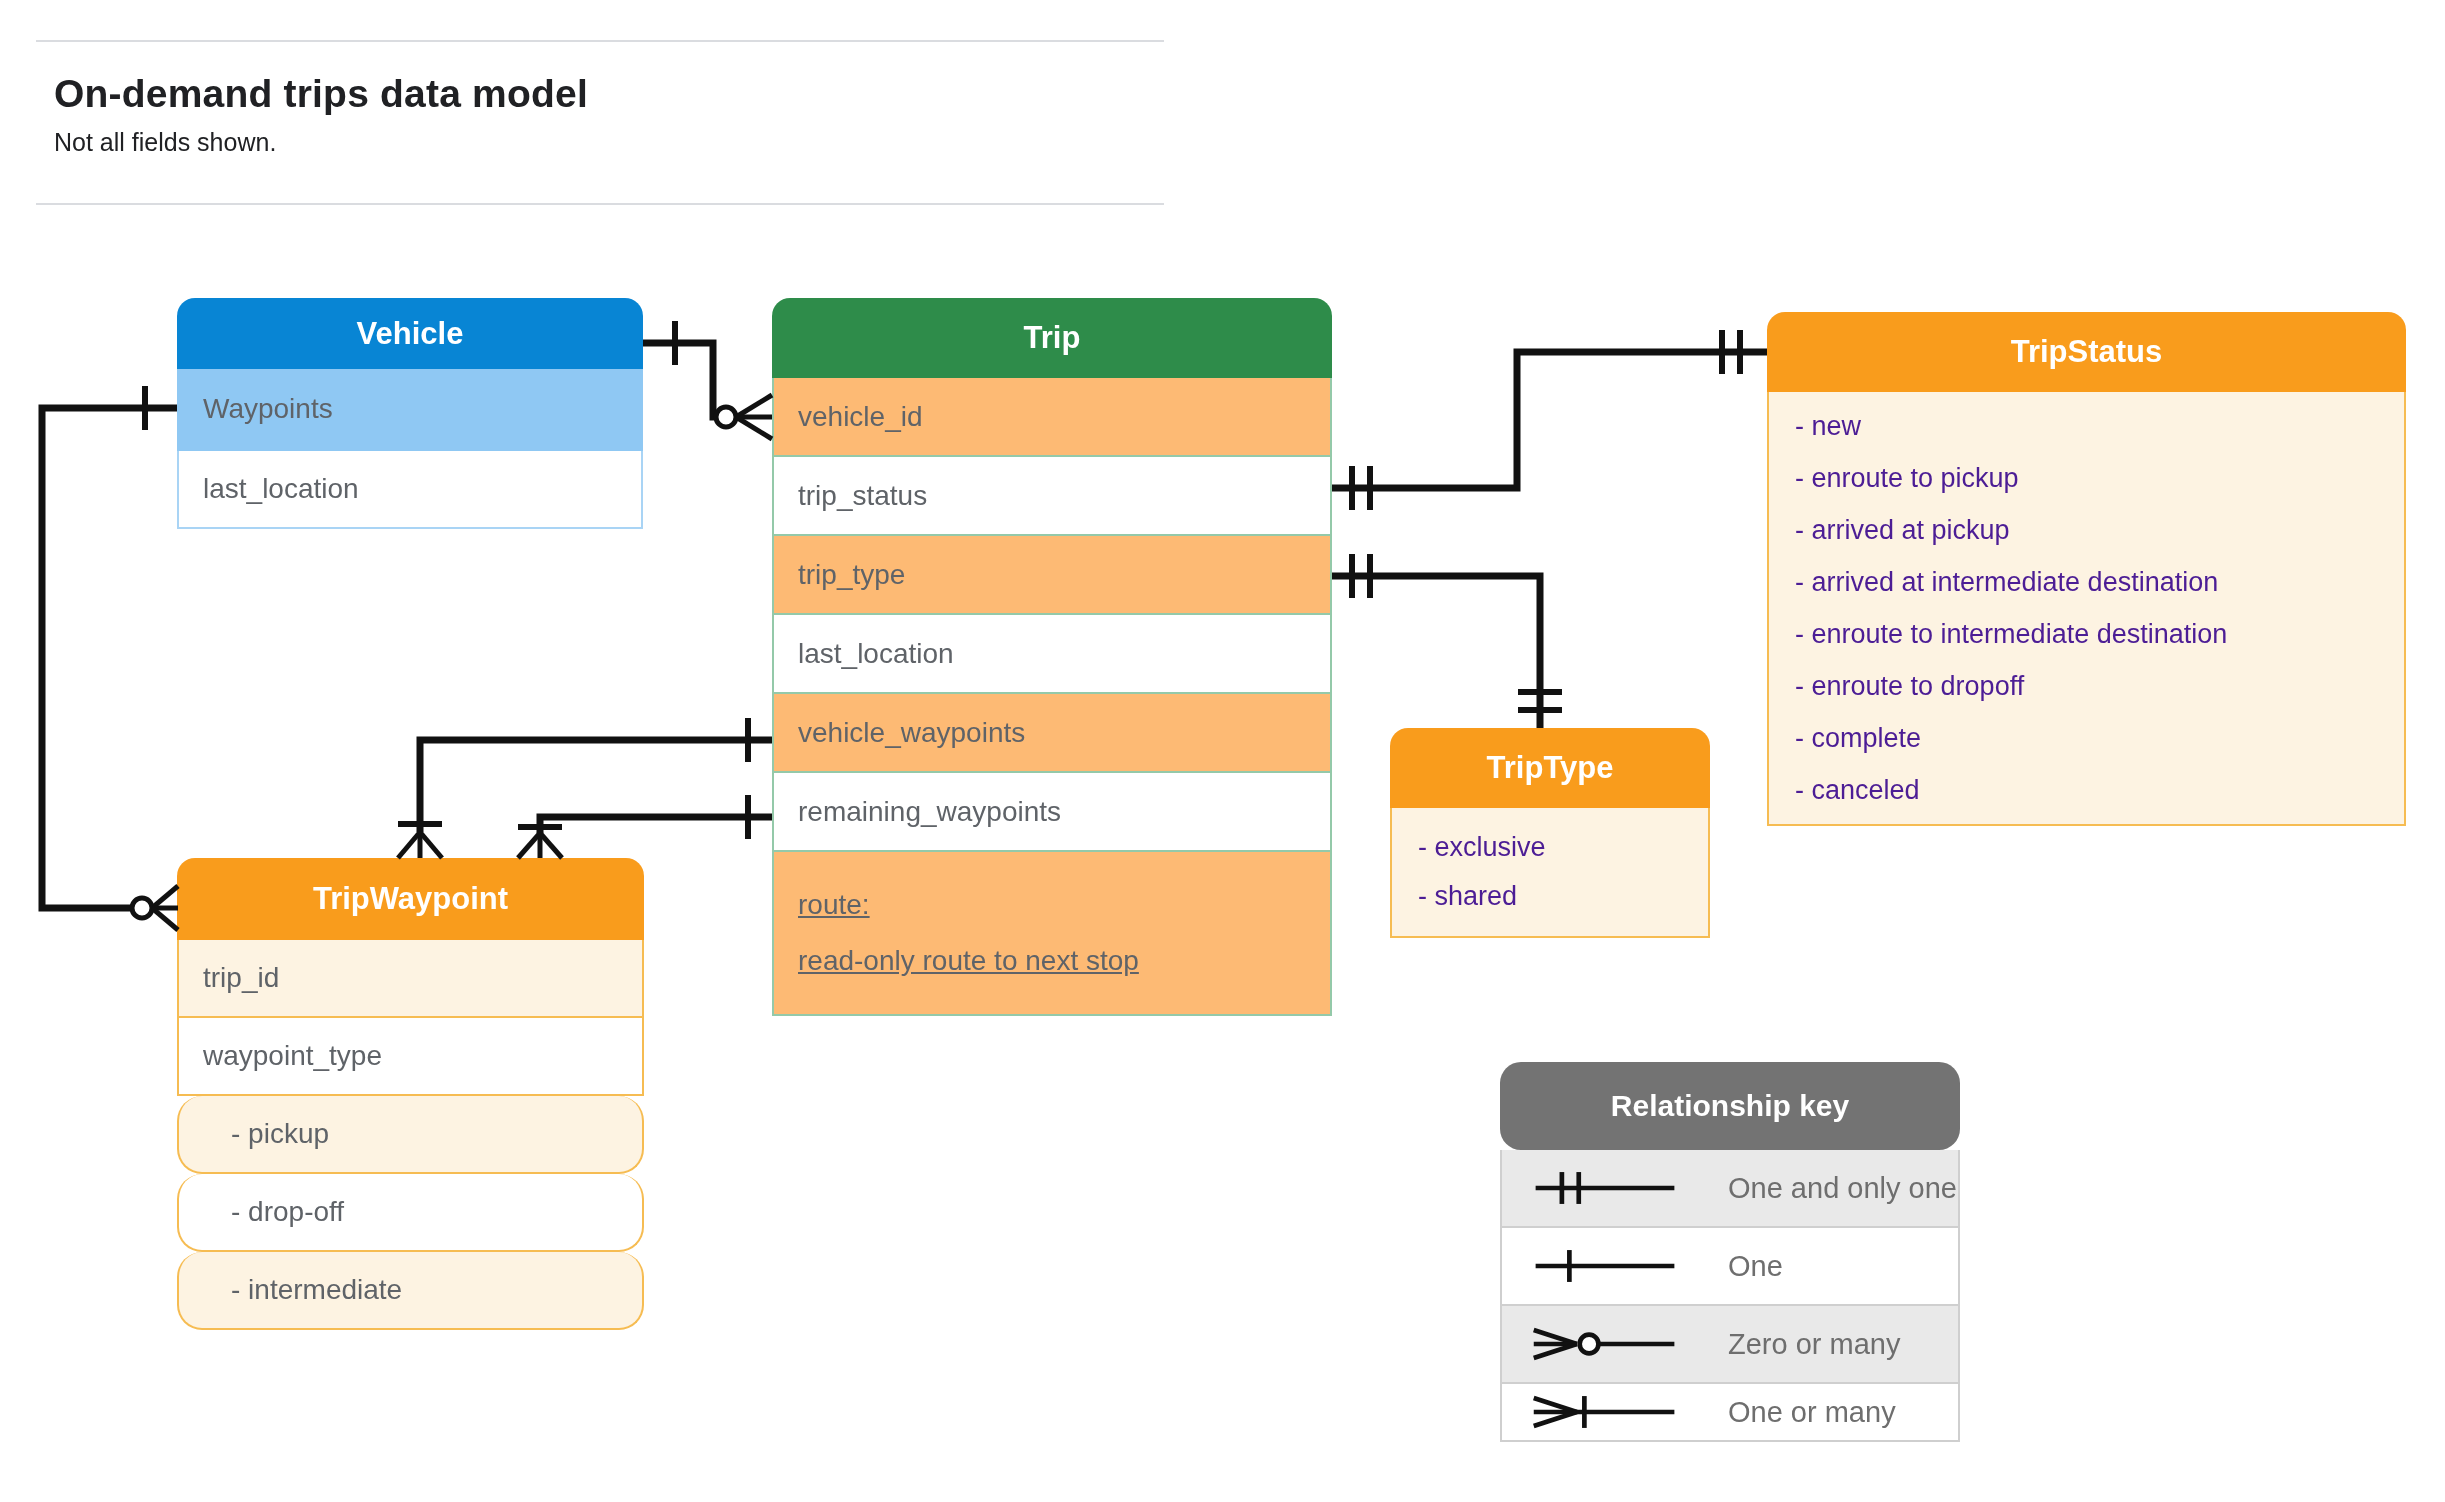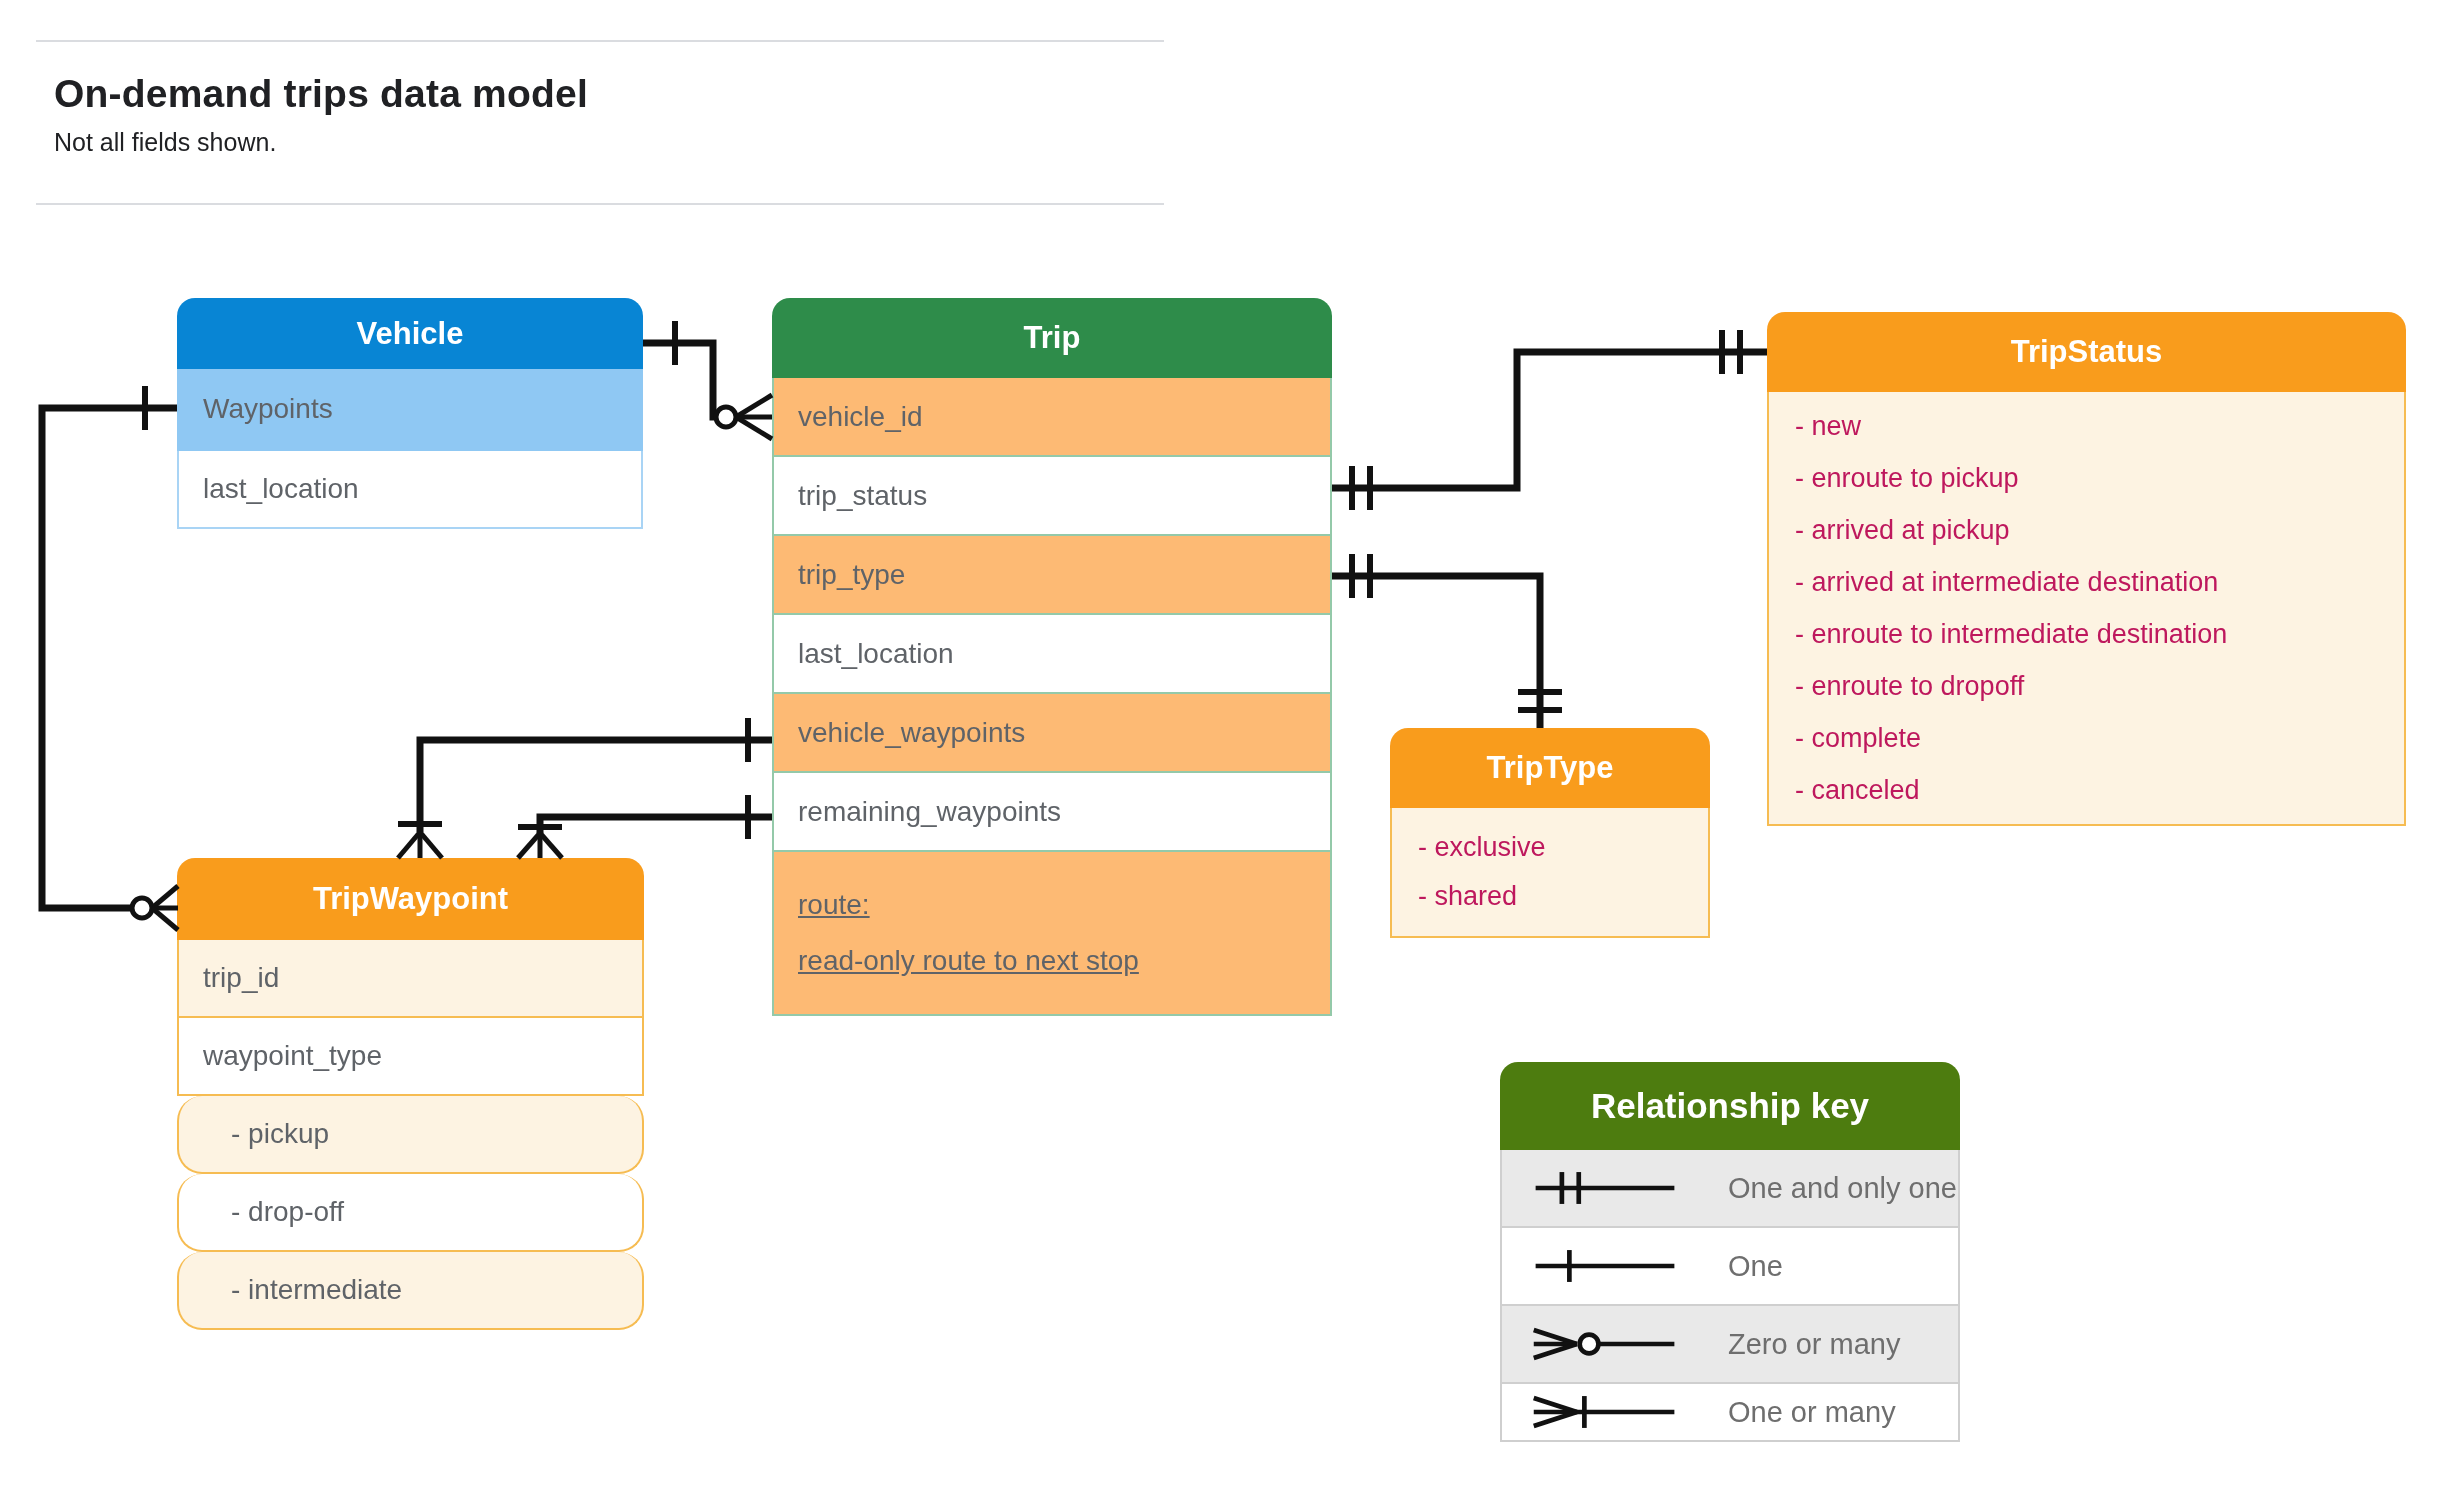--- a/index.html
+++ b/index.html
@@ -31,23 +31,23 @@
   .green .hdr{background:#2e8c4a;}
   .green .row{border:2px solid #94c9a9;border-top:none;}
   .green .row.tint{background:#fdba74;}
   .green .row.dbl{flex-direction:column;align-items:flex-start;justify-content:center;gap:24px;text-decoration:underline;}
 
   .orange .hdr{background:#f99c1c;}
   .orange .row{border:2px solid #f6bc52;border-top:none;}
   .orange .row.tint{background:#fdf3e2;}
   .orange .body{box-sizing:border-box;border:2px solid #f6bc52;border-top:none;background:#fdf3e2;
     display:flex;flex-direction:column;justify-content:center;padding-left:26px;}
-  .orange .body .li{font-size:27px;color:#be185d;}
-
-  .gray .hdr{background:#4d7c0f;font-size:35px;}
+  .orange .body .li{font-size:27px;color:#4c1d95;}
+
+  .gray .hdr{background:#737373;font-size:30px;border-radius:21px;}
   .gray .row{border:2px solid #cfcfcf;border-top:none;padding-left:28px;}
   .gray .row.tint{background:#e9e9e9;text-align:center;}
   .legend-label{font-size:29px;color:#6e6e6e;margin-left:48px;}
   .legend-sym{width:150px;height:44px;flex:0 0 auto;}
 
   #wires{position:absolute;left:0;top:0;pointer-events:none;}
 </style>
 </head>
 <body>
 

